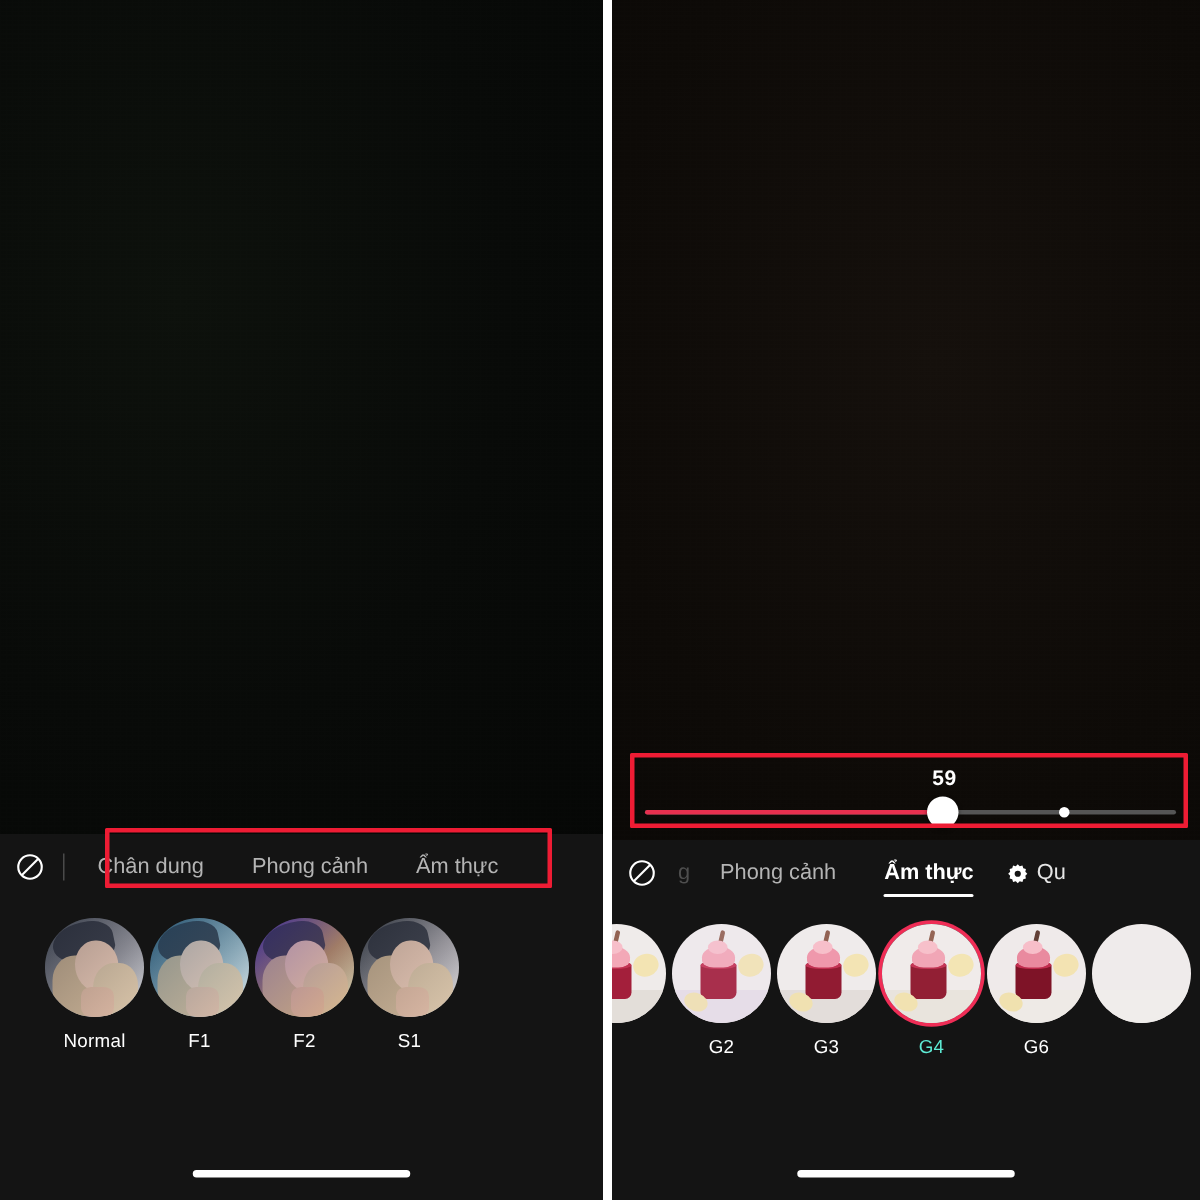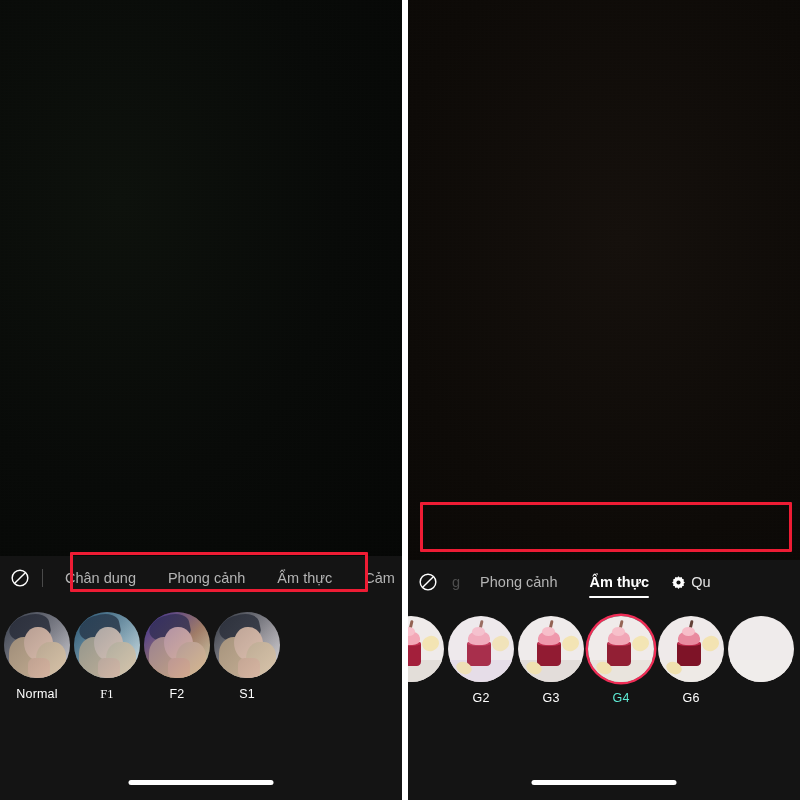--- a/index.html
+++ b/index.html
@@ -231,45 +231,41 @@
 
           </div>
           <div class="tab">
             <span>Phong cảnh</span>
 
           </div>
           <div class="tab">
             <span>Ẩm thực</span>
 
           </div>
-          <div class="tab">
-            <span>Cảm</span>
-
-          </div>
         </div>
       </div>
 
-      <div class="filmstrip" style="padding-left:2px;">
+      <div class="filmstrip" style="padding-left:28px;">
 
         <div class="fitem" style="width:70px;">
           <div class="fthumb">
             <div class="por">
               <div class="sky" style="background:linear-gradient(135deg,#3d4450 0%,#8e8e96 55%,#dcdce0 100%);"></div>
               <div class="hat"></div>
                 <div class="hair"></div>
                 <div class="face"></div>
               <div class="hair2"></div>
                 <div class="neck"></div>
               <div class="wash" style="background:linear-gradient(135deg,rgba(40,45,60,.35),rgba(235,235,240,.12));"></div>
             </div>
           </div>
           <div class="flabel">Normal</div>
         </div>
 
-        <div class="fitem" style="width:70px;font-family:Liberation Serif, serif;">
+        <div class="fitem" style="width:70px;">
           <div class="fthumb">
             <div class="por">
               <div class="sky" style="background:linear-gradient(135deg,#2b4f66 0%,#8ea9b5 55%,#e4eef0 100%);"></div>
               <div class="hat"></div>
                 <div class="hair"></div>
                 <div class="face"></div>
               <div class="hair2"></div>
                 <div class="neck"></div>
               <div class="wash" style="background:linear-gradient(135deg,rgba(30,90,130,.4),rgba(225,240,245,.15));"></div>
             </div>
@@ -320,20 +316,30 @@
   <div class="divider"></div>
 
   <div class="panel panel-right">
 
     <div class="viewfinder vf-right">
       <div class="grain"></div>
     </div>
 
     <div class="dock dock-right">
 
+      <div class="slider-wrap">
+        <div class="slider-area">
+          <div class="slider-value" style="left: 56%;">59</div>
+          <div class="slider-track">
+            <div class="slider-fill" style="width: 56%;"></div>
+            <div class="slider-dot" style="left: 78%;"></div>
+            <div class="slider-thumb" style="left: 56%;"></div>
+          </div>
+        </div>
+      </div>
 
       <div class="tabstrip">
         <div class="ban-btn">
           <svg class="ban-ico" viewBox="0 0 24 24">
             <circle cx="12" cy="12" r="9.4" fill="none" stroke="#ffffff" stroke-width="1.7"></circle>
             <line x1="5.6" y1="18.4" x2="18.4" y2="5.6" stroke="#ffffff" stroke-width="1.7"></line>
           </svg>
         </div>
         <div class="tabs">
           <div class="tab" style="padding:0 4px; color:#4e4e4e;">

